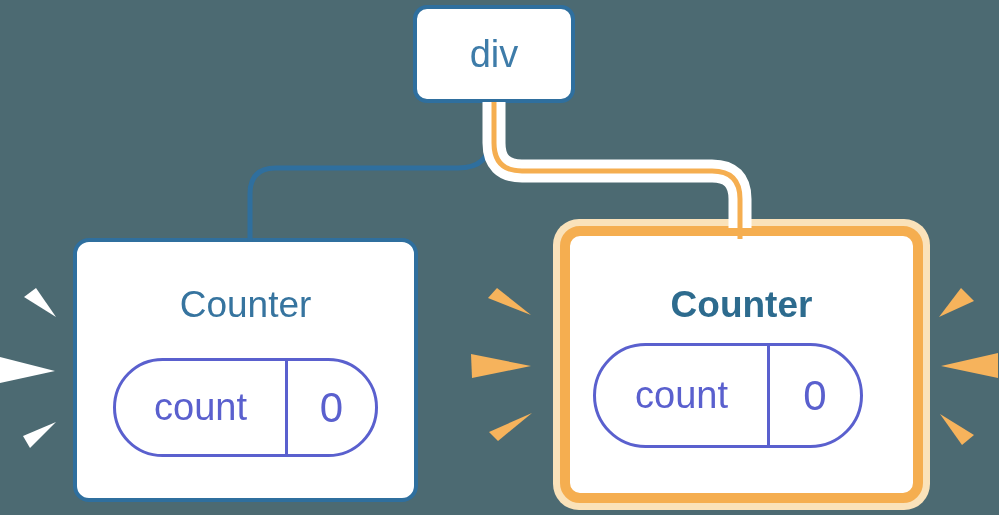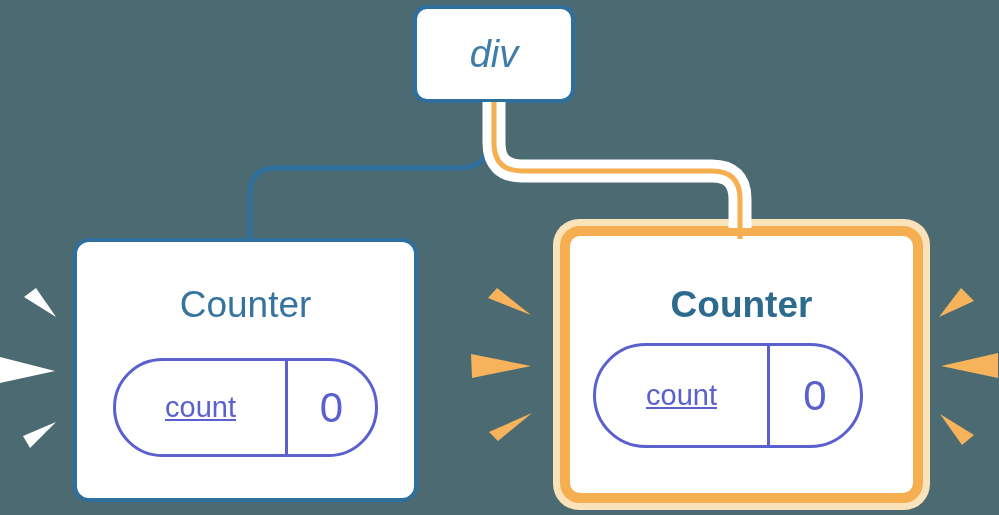--- a/index.html
+++ b/index.html
@@ -20,21 +20,21 @@
 
   
   .overlay{position:absolute;left:0;top:0;width:999px;height:515px;pointer-events:none;z-index:3;}
 
   
   .node-root{
     position:absolute;left:413px;top:5px;width:162px;height:98px;z-index:2;
     background:var(--card-bg);border:4px solid var(--blue);border-radius:14px;
     display:flex;align-items:center;justify-content:center;
   }
-  .node-root .label{font-size:38px;font-weight:500;color:var(--div-text);font-style:italic;}
+  .node-root .label{font-size:38px;font-weight:500;color:var(--div-text);}
 
   
   .card-left{
     position:absolute;left:73px;top:238px;width:345px;height:264px;z-index:2;
     background:var(--card-bg);border:4px solid var(--blue);border-radius:16px;
   }
   .card-left .title{
     display:block;margin-top:42px;text-align:center;
     font-size:37px;font-weight:500;color:var(--title-left);
   }
@@ -56,21 +56,21 @@
   
   .pill{
     position:absolute;display:flex;overflow:hidden;
     background:var(--card-bg);border:3px solid var(--indigo);border-radius:60px;
     color:var(--indigo);
   }
   .pill-left-card{left:36px;top:116px;width:265px;height:99px;}
   .pill-right-card{left:40px;top:124px;width:270px;height:105px;}
   .pill .key{
     flex:none;display:flex;align-items:center;justify-content:center;
-    border-right:3px solid var(--indigo);font-size:29px;text-decoration:underline;
+    border-right:3px solid var(--indigo);font-size:38px;
   }
   .pill-left-card .key{width:172px;}
   .pill-right-card .key{width:174px;}
   .pill .val{
     flex:1;display:flex;align-items:center;justify-content:center;font-size:42px;
   }
 </style>
 </head>
 <body>
 

